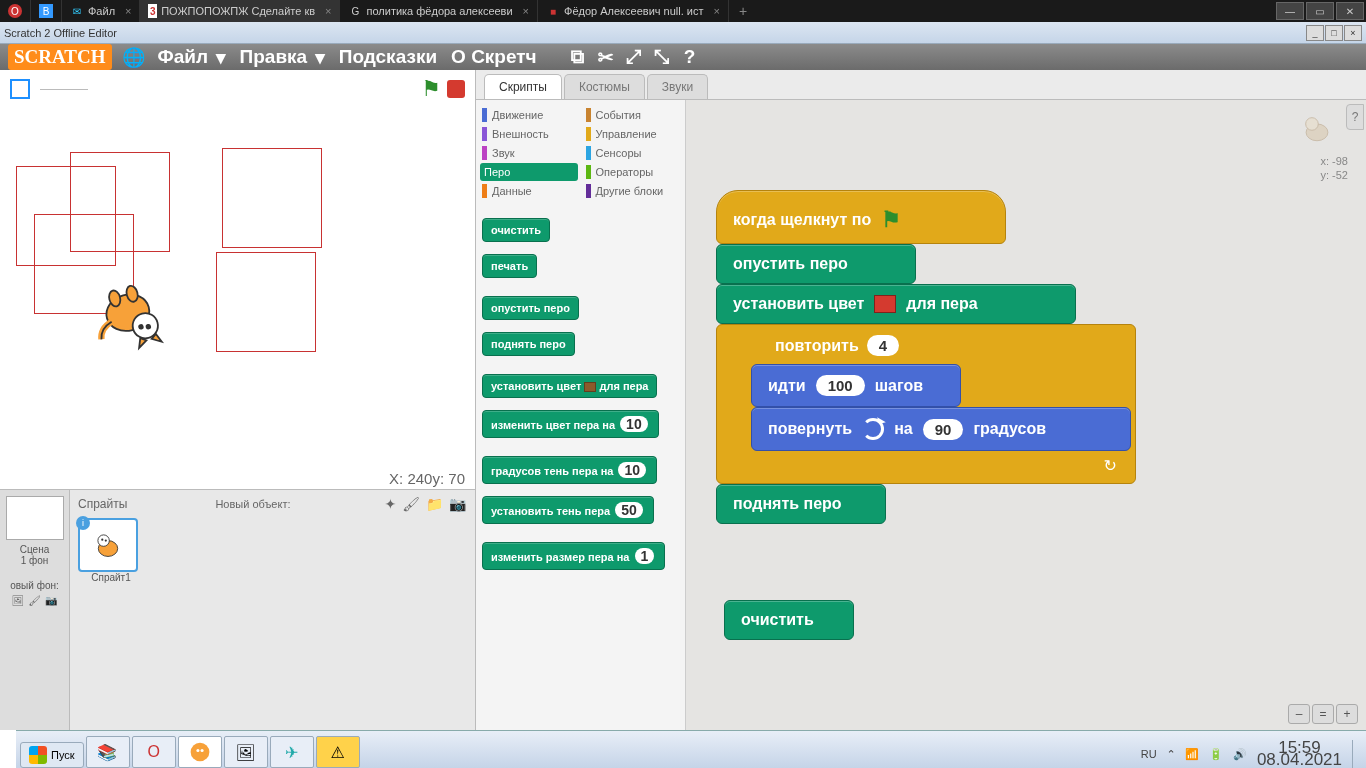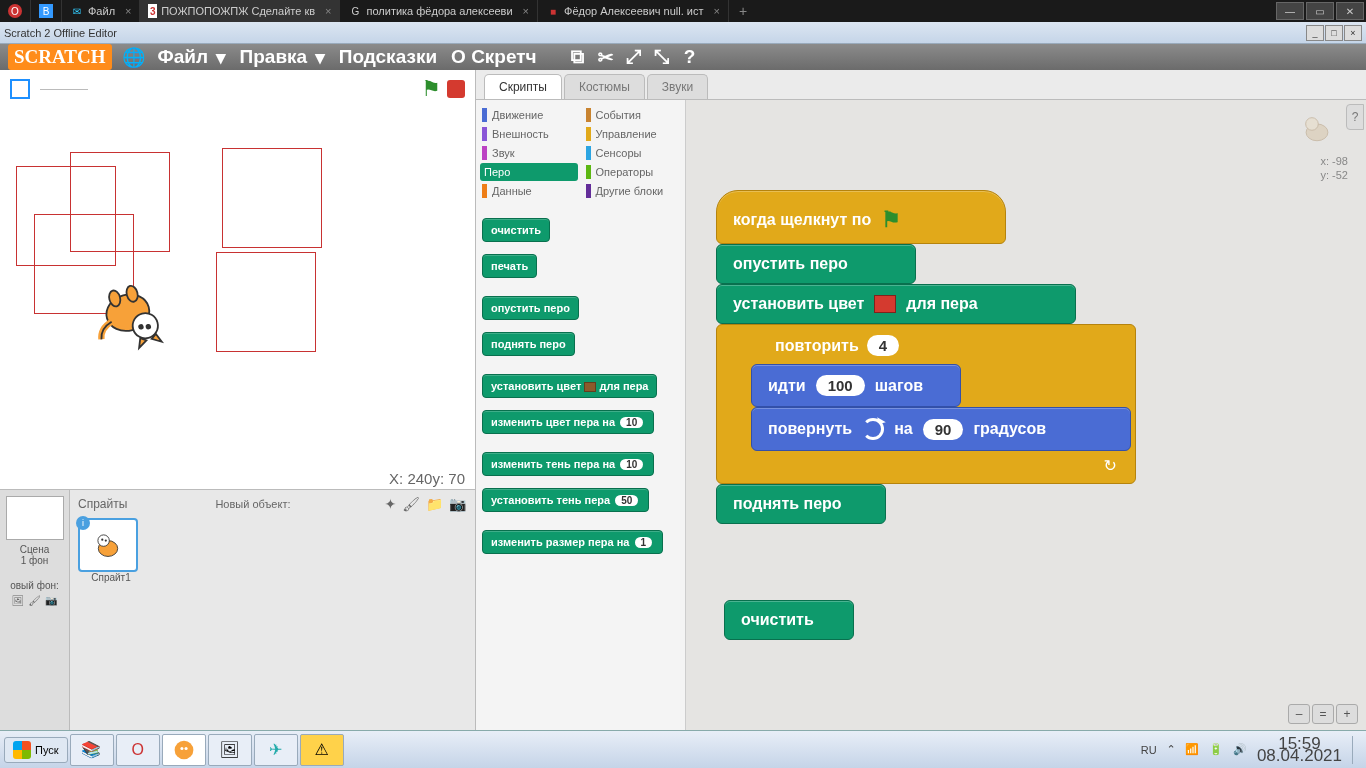--- a/index.html
+++ b/index.html
@@ -56,21 +56,21 @@
 .tab.active { background: #fff; color: #333; }
 
 .palette-script { flex: 1; display: flex; }
 .palette { width: 210px; background: #f4f4f4; border-right: 1px solid #ccc; padding: 6px 4px; overflow: hidden; }
 .cat-grid { display: grid; grid-template-columns: 1fr 1fr; gap: 1px 6px; margin-bottom: 12px; }
 .cat-item { display: flex; align-items: center; gap: 5px; font-size: 11px; color: #666; padding: 2px 2px; cursor: pointer; }
 .cat-item.active { background: #0e9a6c; color: #fff; border-radius: 3px; padding: 2px 4px; }
 .cswatch { width: 5px; height: 14px; }
 
 .pblock { background: #0e9a6c; color: #fff; font-size: 11px; font-weight: bold; padding: 5px 8px; border-radius: 4px; margin: 6px 2px; display: inline-block; border: 1px solid #09704e; box-shadow: inset 0 1px 0 rgba(255,255,255,.2); white-space: nowrap; }
-.pblock .bubble { background: #fff; color: #333; border-radius: 9px; padding: 0 6px; font-size: 10px; margin: 0 2px; display: inline-block; }
+.pblock .bubble { background: #fff; color: #333; border-radius: 9px; padding: 0 6px; font-size: 14px; margin: 0 2px; display: inline-block; }
 .pblock .csw { width: 12px; height: 10px; background: #8b5a2b; display: inline-block; vertical-align: middle; border: 1px solid rgba(0,0,0,.3); }
 
 .script-area { flex: 1; background: #e5e4e2; position: relative; overflow: hidden; }
 .watermark { position: absolute; top: 8px; right: 28px; width: 42px; height: 42px; opacity: .6; }
 .coord-readout { position: absolute; top: 54px; right: 18px; font-size: 11px; color: #888; text-align: right; line-height: 14px; }
 .help-tab { position: absolute; top: 4px; right: 2px; width: 18px; height: 26px; background: #ddd; border: 1px solid #bbb; border-radius: 4px 0 0 4px; display: flex; align-items: center; justify-content: center; color: #777; font-size: 12px; }
 .zoom-ctrl { position: absolute; bottom: 6px; right: 8px; display: flex; gap: 2px; }
 .zoom-ctrl span { width: 22px; height: 20px; background: #ddd; border: 1px solid #aaa; border-radius: 3px; display: flex; align-items: center; justify-content: center; font-size: 12px; color: #555; }
 
 .stack { position: absolute; }
@@ -83,21 +83,21 @@
 .c-head { color: #fff; font-weight: bold; font-size: 16px; display: flex; align-items: center; gap: 8px; padding: 2px 8px 8px; margin-left: 42px; }
 .c-body { margin-left: 26px; margin-bottom: 4px; }
 .c-foot { height: 20px; display: flex; justify-content: flex-end; padding-right: 10px; align-items: center; }
 .loop-arrow { color: #fff; font-size: 16px; }
 .oval { background: #fff; color: #333; border-radius: 14px; padding: 2px 12px; font-size: 15px; display: inline-flex; align-items: center; }
 .color-sw { width: 22px; height: 18px; background: #d43a2f; border: 1px solid rgba(0,0,0,.4); display: inline-block; }
 .gflag { color: #2d8e2d; font-size: 22px; }
 .turn-icon { display: inline-flex; width: 22px; height: 22px; border: 3px solid #fff; border-left-color: transparent; border-radius: 50%; position: relative; }
 .turn-icon::after { content: ''; position: absolute; right: -3px; top: -2px; border: 5px solid transparent; border-top-color: #fff; transform: rotate(30deg); }
 
-.taskbar { position: absolute; bottom: 0; left: 0; right: 0; height: 38px; background: linear-gradient(#e8eef7, #c5d4e8); border-top: 1px solid #8aa; display: flex; align-items: center; padding: 0 4px; gap: 2px; font-size: 11px; }
+.taskbar { position: absolute; bottom: 0; left: 16px; right: 0; height: 38px; background: linear-gradient(#e8eef7, #c5d4e8); border-top: 1px solid #8aa; display: flex; align-items: flex-end; padding: 0 4px; gap: 2px; font-size: 11px; }
 .start-btn { display: flex; align-items: center; gap: 4px; padding: 3px 8px; background: #dfe8f3; border: 1px solid #9ab; border-radius: 3px; }
 .start-orb { width: 18px; height: 18px; background: conic-gradient(#f25022 0 90deg,#7fba00 90deg 180deg,#ffb900 180deg 270deg,#00a4ef 270deg); border-radius: 3px; }
 .tb-item { width: 44px; height: 32px; border: 1px solid #9ab; background: #e8eef7; border-radius: 2px; display: flex; align-items: center; justify-content: center; font-size: 16px; }
 .tray { margin-left: auto; display: flex; align-items: center; gap: 10px; color: #444; }
 .tray .clock { text-align: center; line-height: 12px; font-size: 17px; }
 
 svg { display: block; }
 </style>
 </head>
 <body>
@@ -300,21 +300,21 @@
 
         <div><span class="pblock">очистить</span></div>
         <div><span class="pblock">печать</span></div>
         <div style="height:6px"></div>
         <div><span class="pblock">опустить перо</span></div>
         <div><span class="pblock">поднять перо</span></div>
         <div style="height:6px"></div>
         <div><span class="pblock"><span>установить цвет</span> <span class="csw"></span> <span>для пера</span></span></div>
         <div><span class="pblock"><span>изменить цвет пера на</span> <span class="bubble">10</span></span></div>
         <div style="height:6px"></div>
-        <div><span class="pblock"><span>изменить тень пера на</span> <span class="bubble">10</span></span></div>
+        <div><span class="pblock"><span>градусов тень пера на</span> <span class="bubble">10</span></span></div>
         <div><span class="pblock"><span>установить тень пера</span> <span class="bubble">50</span></span></div>
         <div style="height:6px"></div>
         <div><span class="pblock"><span>изменить размер пера на</span> <span class="bubble">1</span></span></div>
       </div>
 
       <div class="script-area">
         <div class="help-tab">?</div>
         <svg class="watermark" viewBox="0 0 100 100">
           <ellipse cx="50" cy="58" rx="26" ry="20" fill="#d8c8b0" stroke="#b09878" stroke-width="2"></ellipse>
           <circle cx="38" cy="38" r="15" fill="#e8dcc8" stroke="#b09878" stroke-width="2"></circle>

